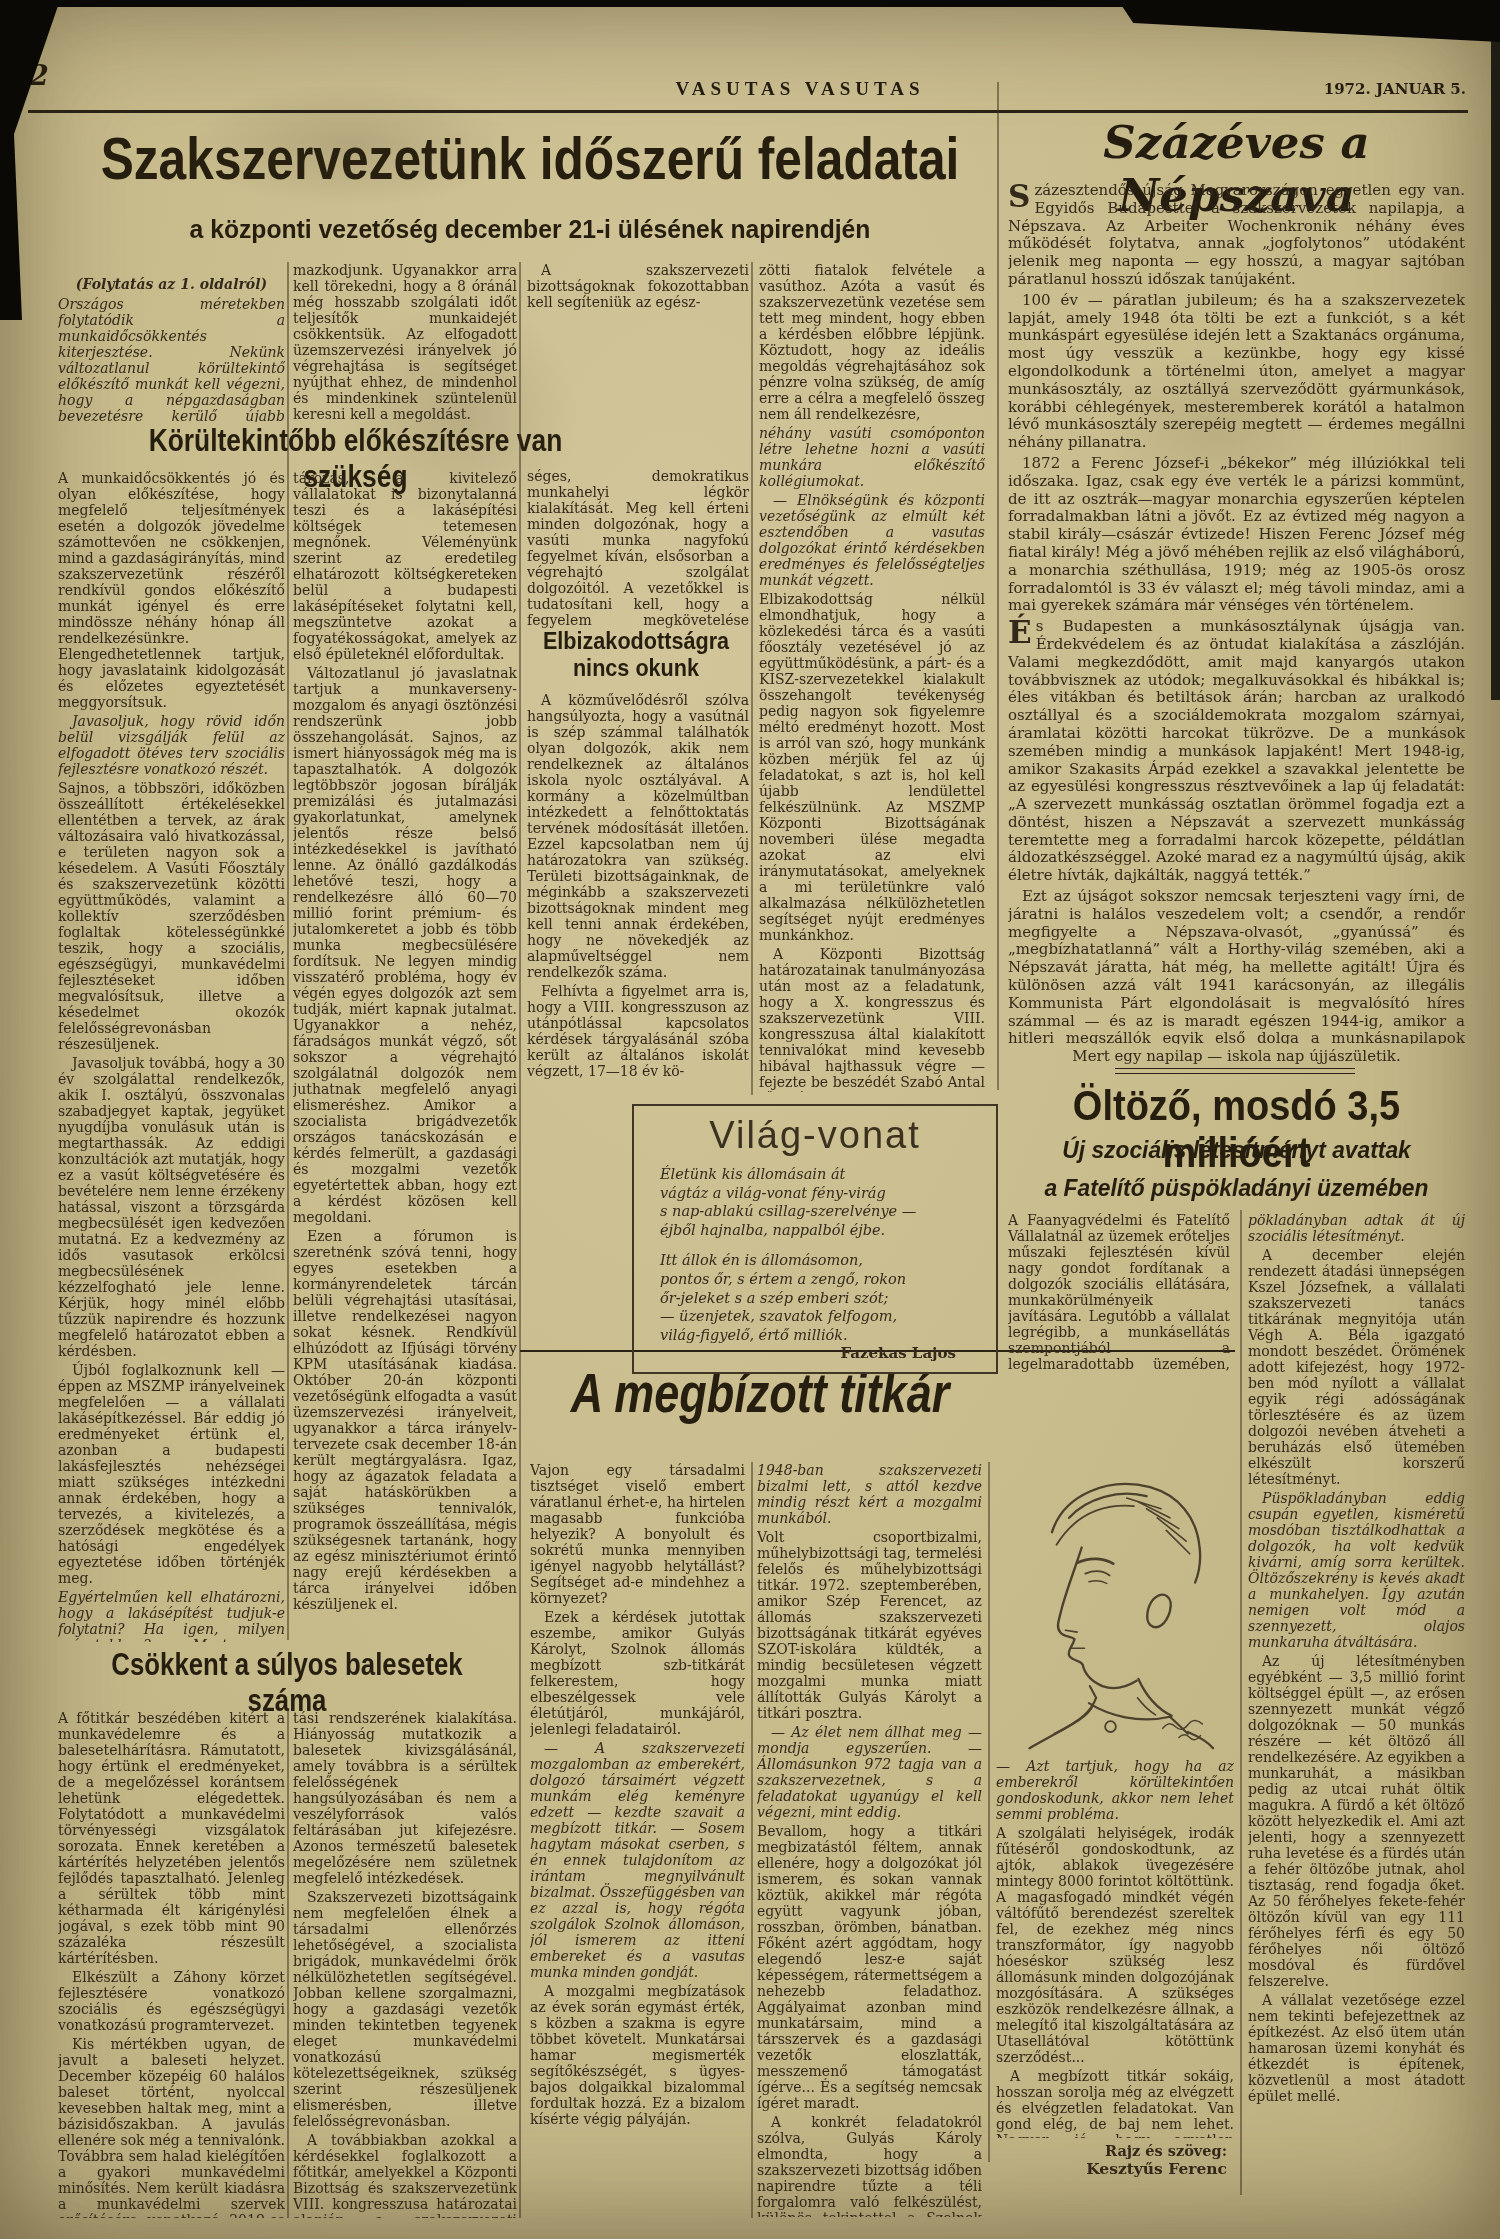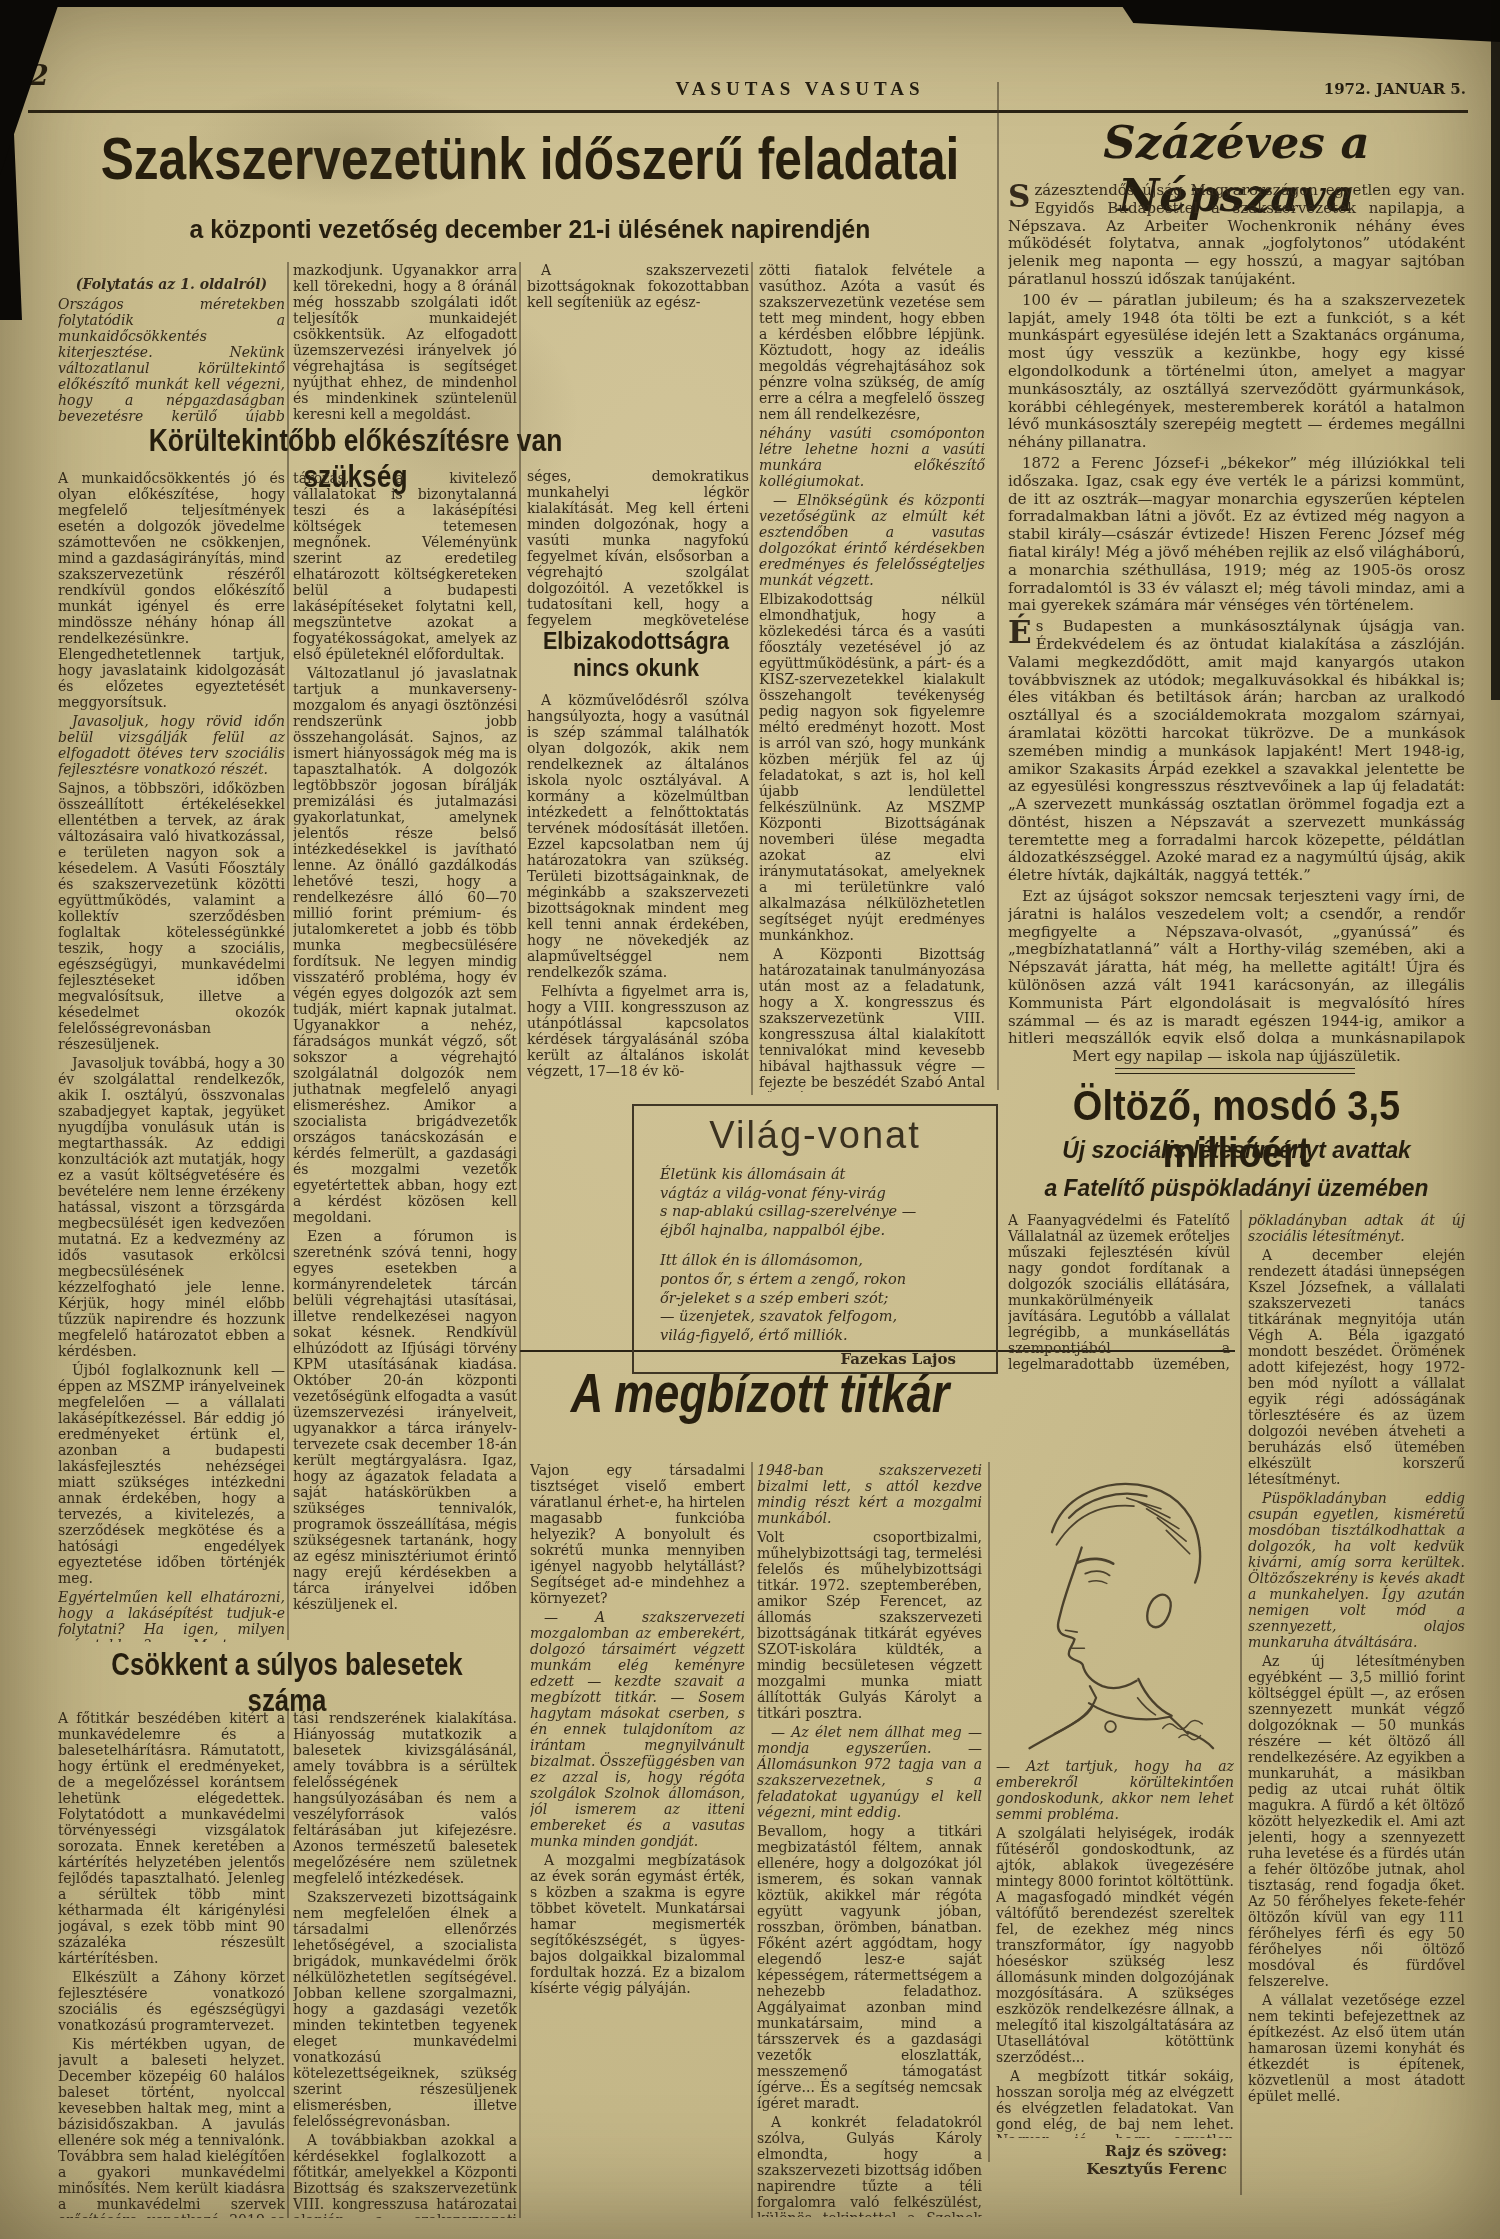--- a/index.html
+++ b/index.html
@@ -47,21 +47,21 @@
 
   #nepszava-headline{left:1008px;top:116px;width:457px;text-align:center;font-family:"DejaVu Serif",serif;
                      font-weight:bold;font-style:italic;font-size:45px;color:#241d10;position:absolute;margin:0;}
   .nep{font-size:15px;line-height:17.8px;}
   #nepszava-closing{left:1008px;top:1048px;width:457px;text-align:center;font-style:normal;}
 
   #poem-box{position:absolute;left:632px;top:1104px;width:366px;height:270px;border:2px solid #3f3625;z-index:3;box-sizing:border-box;padding:8px 14px;}
   #poem-title{position:relative;text-align:center;font-family:"Liberation Sans",sans-serif;font-weight:400;
               font-size:38px;letter-spacing:2px;color:#3a311f;margin:0 0 8px 0;}
   .stanza{font-style:italic;font-size:14.5px;line-height:18.6px;padding-left:12px;color:#352b1c;}
-  #poem-author{text-align:right;font-weight:bold;font-size:15px;padding-right:26px;margin-top:6px;}
+  #poem-author{text-align:right;font-weight:bold;font-size:15px;padding-right:26px;}
 
   #titkar-rule{left:520px;top:1350px;width:715px;height:2px;}
   #titkar-headline{left:525px;top:1362px;width:470px;text-align:center;font-style:italic;font-size:50px;line-height:56px;
                    transform:scale(.9,1.1);transform-origin:center top;}
   #titkar-credit{position:absolute;left:995px;top:2142px;width:232px;text-align:right;padding-right:8px;z-index:3;}
   #titkar-credit .lbl{font-weight:bold;font-size:14.5px;}
   #titkar-credit .nm{font-weight:bold;font-size:15.5px;}
 
   #oltozo-rule{left:1115px;top:1068px;width:240px;height:4px;border-top:1.5px solid #2a2315;border-bottom:1.5px solid #2a2315;background:none;}
   #oltozo-headline{left:1008px;top:1082px;width:457px;text-align:center;font-size:40px;transform:scale(.95,1.05);transform-origin:center top;}
@@ -146,20 +146,21 @@
     <h3 id="poem-title">Világ-vonat</h3>
     <div class="stanza">Életünk kis állomásain át<br>vágtáz a világ-vonat fény-virág<br>s nap-ablakú csillag-szerelvénye —<br>éjből hajnalba, nappalból éjbe.</div>
     <div class="stanza" style="margin-top:12px;">Itt állok én is állomásomon,<br>pontos őr, s értem a zengő, rokon<br>őr-jeleket s a szép emberi szót;<br>— üzenjetek, szavatok felfogom,<br>világ-figyelő, értő milliók.</div>
     <div id="poem-author">Fazekas Lajos</div>
   </div>
 
   <div class="hr" id="titkar-rule"></div>
   <h2 class="h-sans" id="titkar-headline">A megbízott titkár</h2>
   <div class="col" style="left:530px;top:1462px;width:215px;height:755px;">
       <p class="para ni">Vajon egy társadalmi tisztséget viselő embert váratlanul érhet-e, ha hirtelen magasabb funkcióba helyezik? A bonyolult és sokrétű munka mennyiben igényel nagyobb helytállást? Segítséget ad-e mindehhez a környezet?</p>
+      <p class="para">Ezek a kérdések jutottak eszembe, amikor Gulyás Károlyt, Szolnok állomás megbízott szb-titkárát felkerestem, hogy elbeszélgessek vele életútjáról, munkájáról, jelenlegi feladatairól.</p>
       <p class="para i">— A szakszervezeti mozgalomban az emberekért, dolgozó társaimért végzett munkám elég keményre edzett — kezdte szavait a megbízott titkár. — Sosem hagytam másokat cserben, s én ennek tulajdonítom az irántam megnyilvánult bizalmat. Összefüggésben van ez azzal is, hogy régóta szolgálok Szolnok állomáson, jól ismerem az itteni embereket és a vasutas munka minden gondját.</p>
       <p class="para">A mozgalmi megbízatások az évek során egymást érték, s közben a szakma is egyre többet követelt. Munkatársai hamar megismerték segítőkészségét, s ügyes-bajos dolgaikkal bizalommal fordultak hozzá. Ez a bizalom kísérte végig pályáján.</p>
     </div>
   <div class="col" style="left:757px;top:1462px;width:225px;height:755px;">
       <p class="para i ni">1948-ban szakszervezeti bizalmi lett, s attól kezdve mindig részt kért a mozgalmi munkából.</p>
       <p class="para ni">Volt csoportbizalmi, műhelybizottsági tag, termelési felelős és műhelybizottsági titkár. 1972. szeptemberében, amikor Szép Ferencet, az állomás szakszervezeti bizottságának titkárát egyéves SZOT-iskolára küldték, a mindig becsületesen végzett mozgalmi munka miatt állították Gulyás Károlyt a titkári posztra.</p>
       <p class="para i">— Az élet nem állhat meg — mondja egyszerűen. — Állomásunkon 972 tagja van a szakszervezetnek, s a feladatokat ugyanúgy el kell végezni, mint eddig.</p>
       <p class="para ni">Bevallom, hogy a titkári megbizatástól féltem, annak ellenére, hogy a dolgozókat jól ismerem, és sokan vannak köztük, akikkel már régóta együtt vagyunk jóban, rosszban, örömben, bánatban. Főként azért aggódtam, hogy elegendő lesz-e saját képességem, rátermettségem a nehezebb feladathoz. Aggályaimat azonban mind munkatársaim, mind a társszervek és a gazdasági vezetők eloszlatták, messzemenő támogatást ígérve... És a segítség nemcsak ígéret maradt.</p>
       <p class="para">A konkrét feladatokról szólva, Gulyás Károly elmondta, hogy a szakszervezeti bizottság időben napirendre tűzte a téli forgalomra való felkészülést, különös tekintettel a Szolnok állomáson végbemenő, nagyarányú rekonstrukcióra.</p>
     </div>

